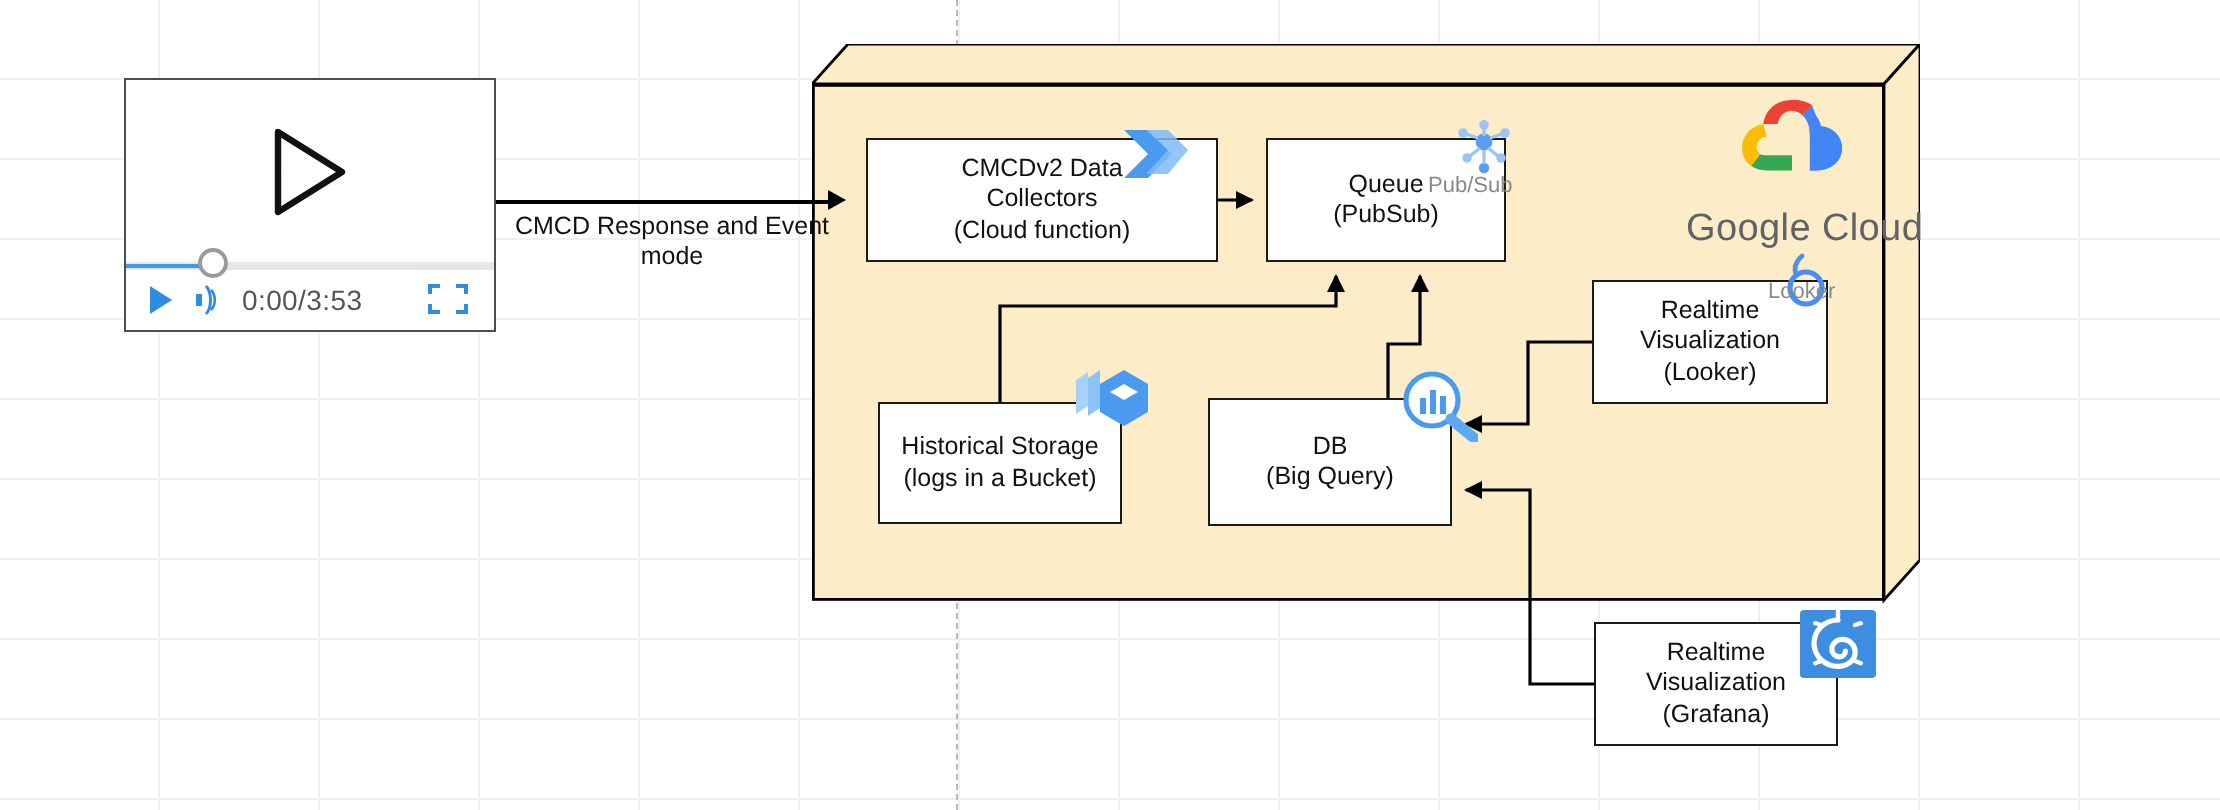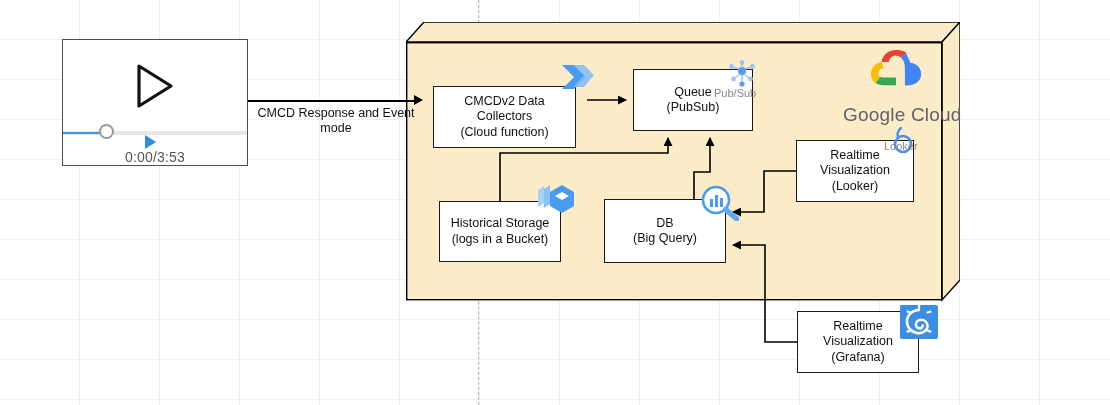--- a/index.html
+++ b/index.html
@@ -75,21 +75,20 @@
     box-sizing: border-box;
   }
   #video-controls {
     position: absolute;
     left: 0; top: 95px;
     right: 0; bottom: 0;
     display: flex;
     align-items: center;
     padding: 0 12px;
     box-sizing: border-box;
-    flex-direction: column;
   }
   .ctrl-play {
     width: 0; height: 0;
     border-left: 11px solid #2f8ce0;
     border-top: 7px solid transparent;
     border-bottom: 7px solid transparent;
     margin-right: 10px;
   }
   .ctrl-vol { margin-right: 12px; display:block; }
   .ctrl-time {
@@ -167,21 +166,21 @@
     align-items: center;
     justify-content: center;
     text-align: center;
     font-size: 12.5px;
     line-height: 15.5px;
     color: #111111;
     z-index: 4;
   }
   .node .lbl { padding: 0 6px; }
 
-  #node-collectors { left: 433px; top: 69px;  width: 143px; height: 62px; margin-top: 17px; }
+  #node-collectors { left: 433px; top: 69px;  width: 176px; height: 62px; }
   #node-queue      { left: 633px; top: 69px;  width: 120px; height: 62px; }
   #node-storage    { left: 439px; top: 201px; width: 122px; height: 61px; }
   #node-db         { left: 604px; top: 199px; width: 122px; height: 64px; }
   #node-looker     { left: 796px; top: 140px; width: 118px; height: 62px; }
   #node-grafana    { left: 797px; top: 311px; width: 122px; height: 62px; }
 
   
   .badge { position: absolute; z-index: 6; }
   .badge svg { display: block; }
   .badge .cap {

